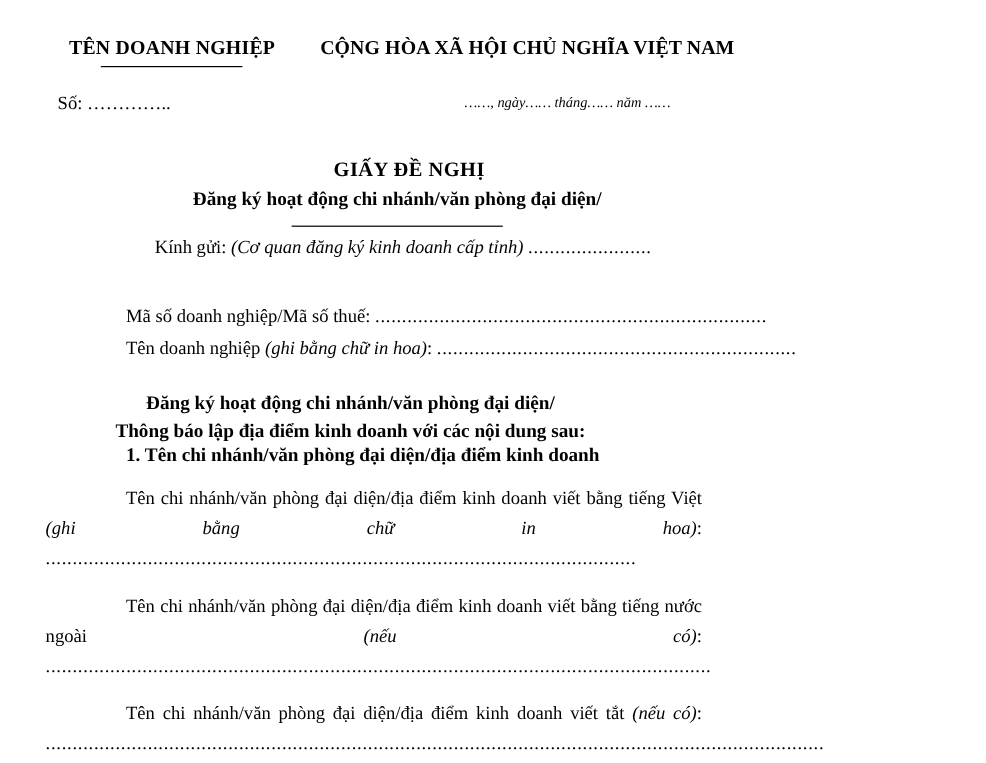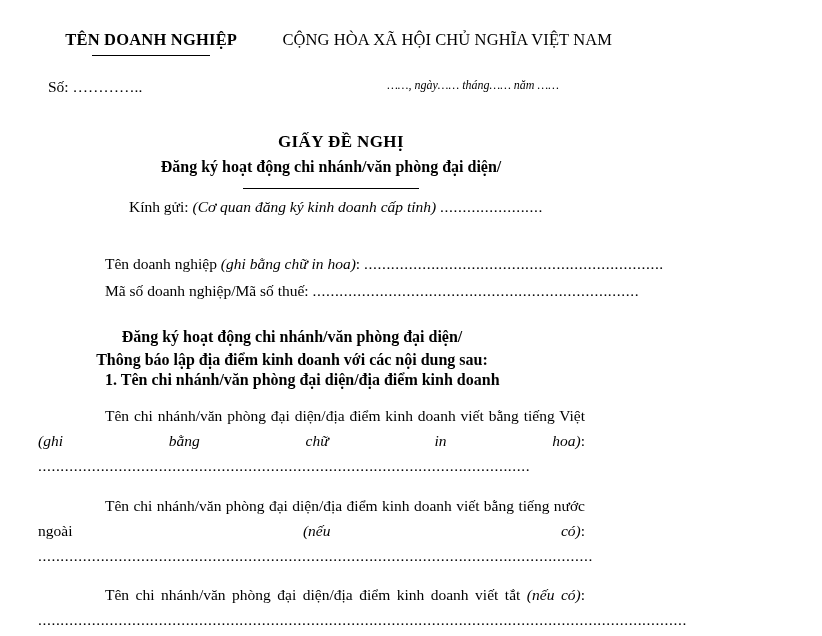--- a/index.html
+++ b/index.html
@@ -46,21 +46,21 @@
     letter-spacing: 0.2px;
     display: inline-block;
   }
   .rule-under-org {
     width: 118px;
     height: 1px;
     background: #000;
     margin: 5px auto 0 auto;
   }
   .nation-line {
-    font-weight: normal;
+    font-weight: bold;
     font-size: 16.5px;
     letter-spacing: 0.1px;
     white-space: nowrap;
   }
   .motto-line {
     font-weight: bold;
     font-size: 15.5px;
     display: inline-block;
     margin-top: 3px;
   }
@@ -198,30 +198,30 @@
 
   <div class="addressee">
     <span>Kính gửi:</span>
     <span class="it">(Cơ quan đăng ký kinh doanh cấp tỉnh)</span>
     <span class="dots">.......................</span>
   </div>
 
   <div class="body-block">
 
     <div class="field-line">
+      <span>Mã số doanh nghiệp/Mã số thuế:</span>
+      <span class="dots">.........................................................................</span>
+    </div>
+
+    <div class="field-line">
       <span>Tên doanh nghiệp</span>
       <span class="it">(ghi bằng chữ in hoa)</span><span>:</span>
       <span class="dots">...................................................................</span>
     </div>
 
-    <div class="field-line">
-      <span>Mã số doanh nghiệp/Mã số thuế:</span>
-      <span class="dots">.........................................................................</span>
-    </div>
-
     <div class="center-bold">
       <div>Đăng ký hoạt động chi nhánh/văn phòng đại diện/</div>
       <div>Thông báo lập địa điểm kinh doanh với các nội dung sau:</div>
     </div>
 
     <div class="section-head">1. Tên chi nhánh/văn phòng đại diện/địa điểm kinh doanh</div>
 
     <div class="para">
       <span>Tên chi nhánh/văn phòng đại diện/địa điểm kinh doanh viết bằng tiếng Việt </span><span class="it">(ghi bằng chữ in hoa)</span><span>:</span>
       <span class="dots">..............................................................................................................</span>

